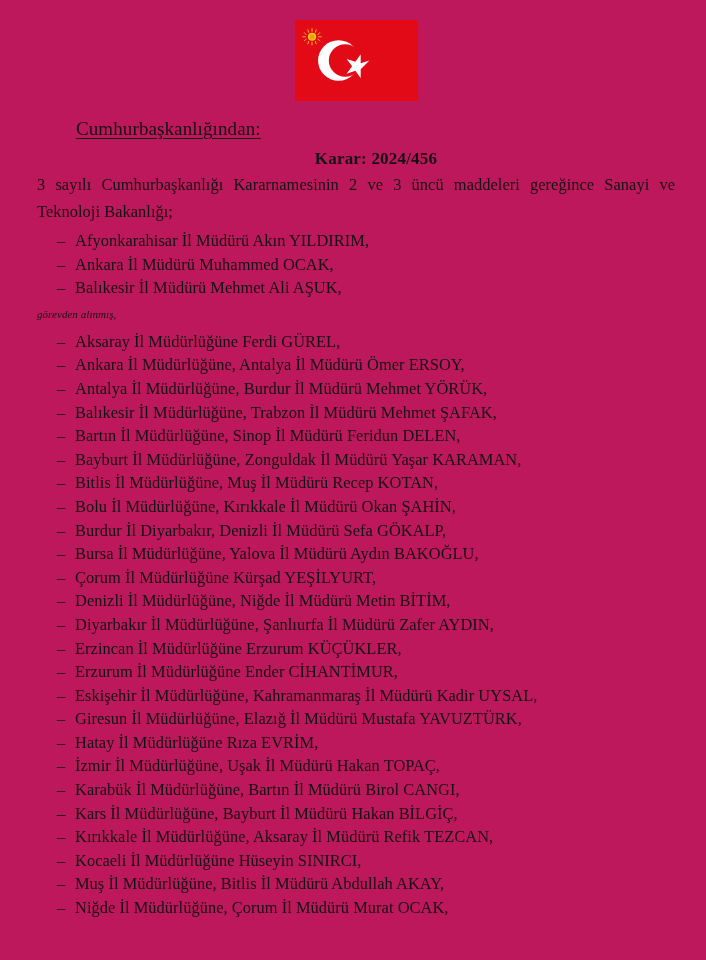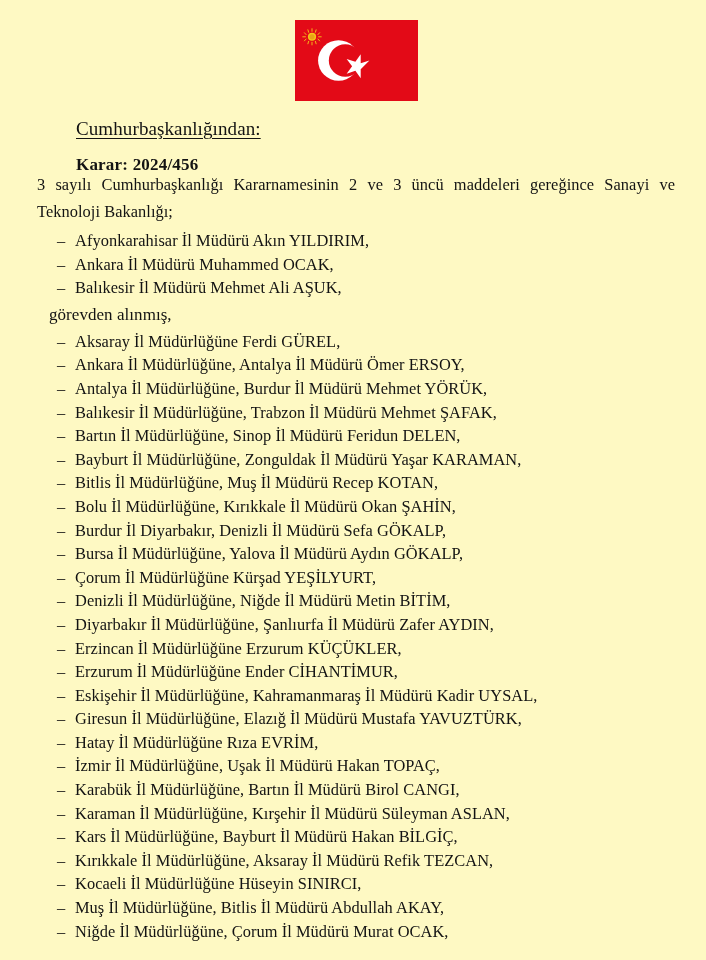--- a/index.html
+++ b/index.html
@@ -14,21 +14,21 @@
     overflow: hidden;
     font-family: "Liberation Serif", "DejaVu Serif", serif;
     color: #131313;
     -webkit-font-smoothing: antialiased;
   }
 
   .page {
     position: relative;
     width: 706px;
     height: 960px;
-    background: #fef9c3;
+    background: #be185d;
   }
 
   
   .flag-wrap {
     position: absolute;
     left: 295px;
     top: 20px;
     width: 123px;
     height: 81px;
   }
@@ -47,26 +47,27 @@
   }
   .authority {
     font-size: 19px;
     line-height: 26px;
     letter-spacing: .1px;
     text-decoration: underline;
     text-underline-offset: 3px;
     white-space: nowrap;
   }
   .decision {
-    margin-top: 12px;
+    margin-top: 6px;
     font-size: 17px;
     line-height: 22px;
     font-weight: bold;
     letter-spacing: .2px;
     white-space: nowrap;
+    text-align: center;
   }
 
   
   .body-block {
     position: absolute;
     left: 37px;
     top: 171px;
     width: 638px;
   }
 
@@ -95,25 +96,26 @@
   .list li .dash {
     position: absolute;
     left: 20px;
     top: 0;
   }
 
   .list-a { margin-top: 4px; }
   .list-b { margin-top: 3px; }
 
   .standalone {
-    font-size: 17px;
+    font-size: 11px;
     line-height: 25px;
-    margin: 2px 0 0 12px;
+    margin: 2px 0 0 0;
     letter-spacing: .05px;
     white-space: nowrap;
+    font-style: italic;
   }
 </style>
 </head>
 <body>
 
 <div class="page">
 
   <div class="flag-wrap">
     <svg class="flag" viewBox="0 0 1200 800" preserveAspectRatio="none">
       <rect x="0" y="0" width="1200" height="800" fill="#e30a17"></rect>
@@ -164,32 +166,32 @@
     <ul class="list list-b">
         <li><span class="dash">–</span><span>Aksaray İl Müdürlüğüne Ferdi GÜREL,</span></li>
         <li><span class="dash">–</span><span>Ankara İl Müdürlüğüne, Antalya İl Müdürü Ömer ERSOY,</span></li>
         <li><span class="dash">–</span><span>Antalya İl Müdürlüğüne, Burdur İl Müdürü Mehmet YÖRÜK,</span></li>
         <li><span class="dash">–</span><span>Balıkesir İl Müdürlüğüne, Trabzon İl Müdürü Mehmet ŞAFAK,</span></li>
         <li><span class="dash">–</span><span>Bartın İl Müdürlüğüne, Sinop İl Müdürü Feridun DELEN,</span></li>
         <li><span class="dash">–</span><span>Bayburt İl Müdürlüğüne, Zonguldak İl Müdürü Yaşar KARAMAN,</span></li>
         <li><span class="dash">–</span><span>Bitlis İl Müdürlüğüne, Muş İl Müdürü Recep KOTAN,</span></li>
         <li><span class="dash">–</span><span>Bolu İl Müdürlüğüne, Kırıkkale İl Müdürü Okan ŞAHİN,</span></li>
         <li><span class="dash">–</span><span>Burdur İl Diyarbakır, Denizli İl Müdürü Sefa GÖKALP,</span></li>
-        <li><span class="dash">–</span><span>Bursa İl Müdürlüğüne, Yalova İl Müdürü Aydın GÖKALP,</span></li>
+        <li><span class="dash">–</span><span>Bursa İl Müdürlüğüne, Yalova İl Müdürü Aydın BAKOĞLU,</span></li>
         <li><span class="dash">–</span><span>Çorum İl Müdürlüğüne Kürşad YEŞİLYURT,</span></li>
         <li><span class="dash">–</span><span>Denizli İl Müdürlüğüne, Niğde İl Müdürü Metin BİTİM,</span></li>
         <li><span class="dash">–</span><span>Diyarbakır İl Müdürlüğüne, Şanlıurfa İl Müdürü Zafer AYDIN,</span></li>
         <li><span class="dash">–</span><span>Erzincan İl Müdürlüğüne Erzurum KÜÇÜKLER,</span></li>
         <li><span class="dash">–</span><span>Erzurum İl Müdürlüğüne Ender CİHANTİMUR,</span></li>
         <li><span class="dash">–</span><span>Eskişehir İl Müdürlüğüne, Kahramanmaraş İl Müdürü Kadir UYSAL,</span></li>
         <li><span class="dash">–</span><span>Giresun İl Müdürlüğüne, Elazığ İl Müdürü Mustafa YAVUZTÜRK,</span></li>
         <li><span class="dash">–</span><span>Hatay İl Müdürlüğüne Rıza EVRİM,</span></li>
         <li><span class="dash">–</span><span>İzmir İl Müdürlüğüne, Uşak İl Müdürü Hakan TOPAÇ,</span></li>
         <li><span class="dash">–</span><span>Karabük İl Müdürlüğüne, Bartın İl Müdürü Birol CANGI,</span></li>
-        <li><span class="dash">–</span><span>Karaman İl Müdürlüğüne, Kırşehir İl Müdürü Süleyman ASLAN,</span></li>
+        <li><span class="dash">–</span></li>
         <li><span class="dash">–</span><span>Kars İl Müdürlüğüne, Bayburt İl Müdürü Hakan BİLGİÇ,</span></li>
         <li><span class="dash">–</span><span>Kırıkkale İl Müdürlüğüne, Aksaray İl Müdürü Refik TEZCAN,</span></li>
         <li><span class="dash">–</span><span>Kocaeli İl Müdürlüğüne Hüseyin SINIRCI,</span></li>
         <li><span class="dash">–</span><span>Muş İl Müdürlüğüne, Bitlis İl Müdürü Abdullah AKAY,</span></li>
         <li><span class="dash">–</span><span>Niğde İl Müdürlüğüne, Çorum İl Müdürü Murat OCAK,</span></li>
       </ul>
 
   </div>
 </div>
 

